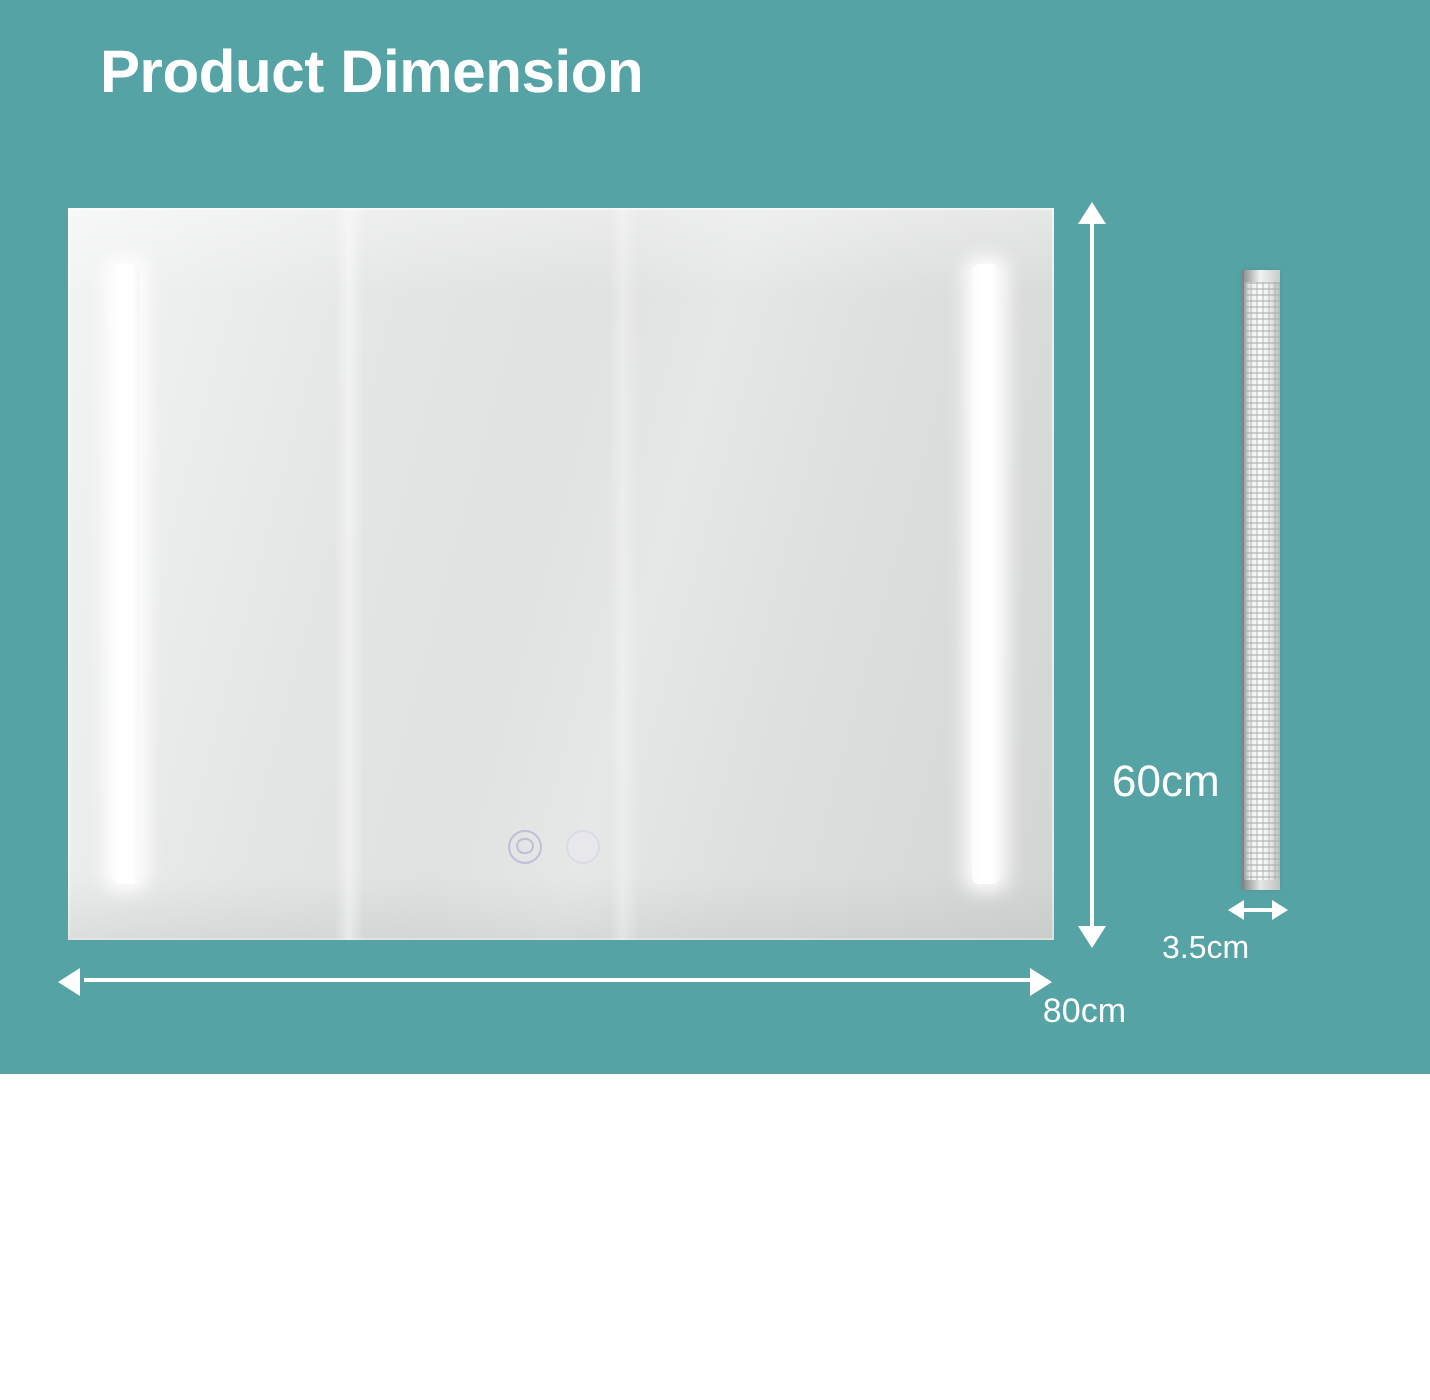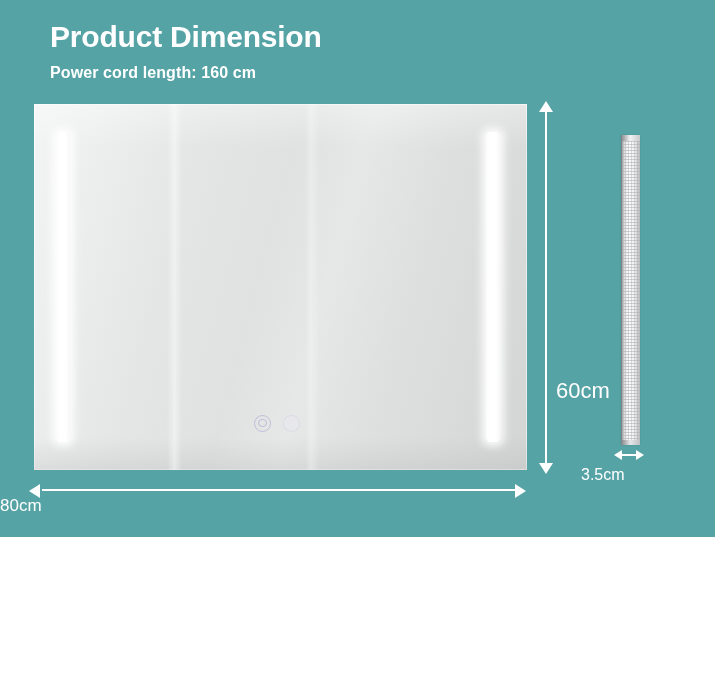--- a/index.html
+++ b/index.html
@@ -100,21 +100,21 @@
     left:29px; top:484px;
     border-top:7px solid transparent; border-bottom:7px solid transparent;
     border-right:11px solid #ffffff;
   }
   #dim-h-arrow-right{
     left:515px; top:484px;
     border-top:7px solid transparent; border-bottom:7px solid transparent;
     border-left:11px solid #ffffff;
   }
   #dim-h-label{
-    position:absolute; left:0; top:496px; width:563px; text-align:left;
+    position:absolute; left:0; top:496px; width:563px; text-align:right;
     font-size:17px; color:#ffffff;
   }
 
   
   #side-bar{
     position:absolute; left:621px; top:135px; width:19px; height:310px;
     background:
       repeating-linear-gradient(0deg, rgba(170,172,174,0.55) 0 1px, rgba(255,255,255,0) 1px 3px),
       repeating-linear-gradient(90deg, rgba(165,168,170,0.40) 0 1px, rgba(255,255,255,0) 1px 3px),
       linear-gradient(90deg,#9ba0a2 0%,#e9eaea 16%,#fbfbfb 42%,#eff0f0 70%,#cfd1d1 88%,#b9bcbc 100%);
@@ -151,21 +151,20 @@
     position:absolute; left:0; top:537px; width:715px; height:163px;
     background:#ffffff;
   }
 </style>
 </head>
 <body>
 
 <div id="teal-panel">
 
   <div id="page-title">Product Dimension</div>
-  <div id="cord-subtitle">Power cord length: 160 cm</div>
 
   <div id="mirror">
     <div class="led-strip" id="led-left"></div>
     <div class="led-strip" id="led-right"></div>
 
     <div id="touch-panel">
       <div class="touch-btn">
         <span class="glyph"></span>
       </div>
       <div class="touch-btn dim"></div>

